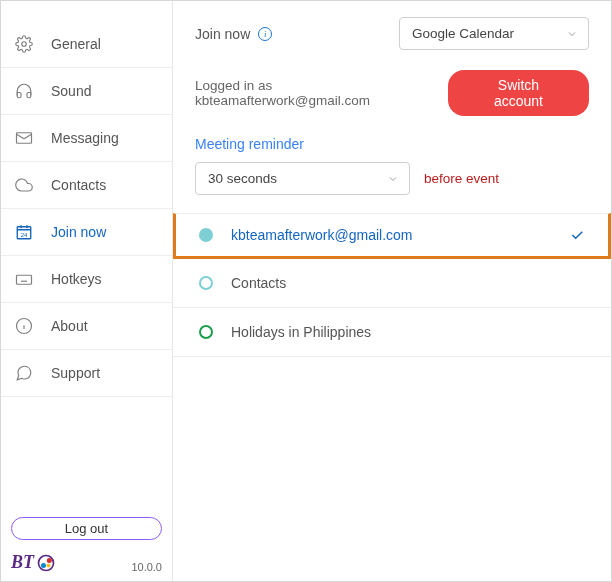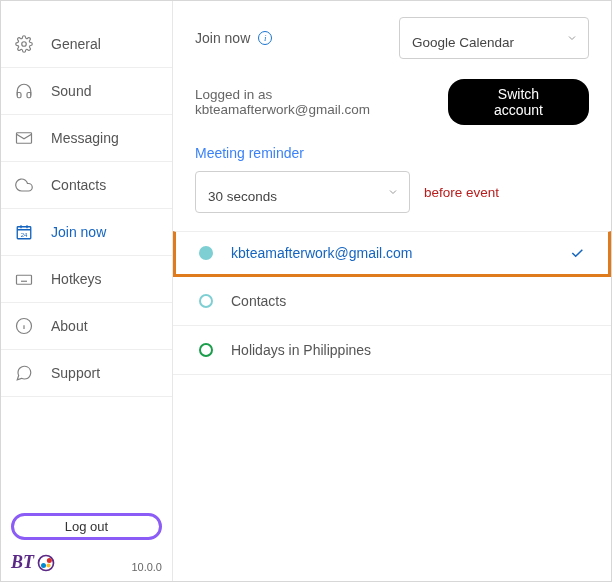--- a/index.html
+++ b/index.html
@@ -6,36 +6,36 @@
   html, body { width: 612px; height: 582px; font-family: -apple-system, "Segoe UI", Arial, sans-serif; }
   body { border: 1px solid #d7d7d7; display: flex; background: #fff; }
 
   .sidebar { width: 172px; border-right: 1px solid #e7e7e7; display: flex; flex-direction: column; }
   .nav { flex: 1; margin-top: 20px; }
   .nav-item { display: flex; align-items: center; padding: 14px 14px; gap: 18px; border-bottom: 1px solid #eee; cursor: pointer; color: #555; font-size: 14px; }
   .nav-item .icon { width: 18px; height: 18px; display: flex; align-items: center; justify-content: center; color: #808080; }
   .nav-item.active { color: #1565c0; }
   .nav-item.active .icon { color: #1565c0; }
   .footer { padding: 10px 10px 8px; }
-  .logout-btn { width: 100%; background: #fff; border: 3px solid #8b5cf6; border-radius: 14px; padding: 3px 0; font-size: 13px; cursor: pointer; color: #333; }
+  .logout-btn { width: 100%; background: #fff; border: 1px solid #8b5cf6; border-radius: 14px; padding: 3px 0; font-size: 13px; cursor: pointer; color: #333; }
   .brand { margin-top: 12px; display: flex; align-items: flex-end; justify-content: space-between; }
   .bt-logo { display: flex; align-items: center; gap: 2px; }
   .bt-logo .txt { font-family: Georgia, 'Times New Roman', serif; font-style: italic; font-weight: bold; color: #5b2a86; font-size: 18px; }
   .version { font-size: 11px; color: #666; }
 
   .main { flex: 1; padding: 16px 22px; color: #444; }
   .row { display: flex; align-items: center; justify-content: space-between; margin-bottom: 20px; }
   .title-wrap { display: flex; align-items: center; gap: 8px; color: #555; font-size: 14px; }
   .info-icon { width: 14px; height: 14px; border: 1.3px solid #1976d2; border-radius: 50%; display: flex; align-items: center; justify-content: center; font-size: 9px; color: #1976d2; font-style: italic; font-family: Georgia, serif; }
-  .select-box { position: relative; border: 1px solid #cfcfcf; border-radius: 4px; padding: 17px 30px 8px 12px; font-size: 13.5px; color: #444; cursor: pointer; background: #fff; }
+  .select-box { position: relative; border: 1px solid #cfcfcf; border-radius: 4px; padding: 8px 30px 8px 12px; font-size: 13.5px; color: #444; cursor: pointer; background: #fff; }
   .select-box.big { width: 190px; }
   .select-box.sm { width: 215px; }
   .select-chevron { position: absolute; right: 10px; top: 50%; transform: translateY(-50%); color: #999; }
   .logged { font-size: 13.5px; color: #666; }
-  .switch-btn { background: #000000; color: #fff; border: none; border-radius: 16px; padding: 7px 24px; font-size: 14px; cursor: pointer; }
+  .switch-btn { background: #ef4444; color: #fff; border: none; border-radius: 16px; padding: 7px 24px; font-size: 14px; cursor: pointer; }
   .label { font-size: 14px; color: #3b82f6; margin-bottom: 10px; }
   .reminder-row { display: flex; align-items: center; gap: 14px; margin-bottom: 18px; }
   .after-label { font-size: 13.5px; color: #b91c1c; }
 
   .cal-list { margin-left: -22px; margin-right: -22px;}
   .cal-item { display: flex; align-items: center; padding: 16px 26px; border-bottom: 1px solid #eee; gap: 18px; font-size: 14px; color: #555; cursor: pointer; }
   .cal-item:first-child { border-top: 1px solid #eee; }
   .cal-dot { width: 14px; height: 14px; border-radius: 50%; border: 2px solid; }
   .cal-item.selected .cal-label { color: #1565c0; }
   .check { margin-left: auto; color: #1565c0; }

